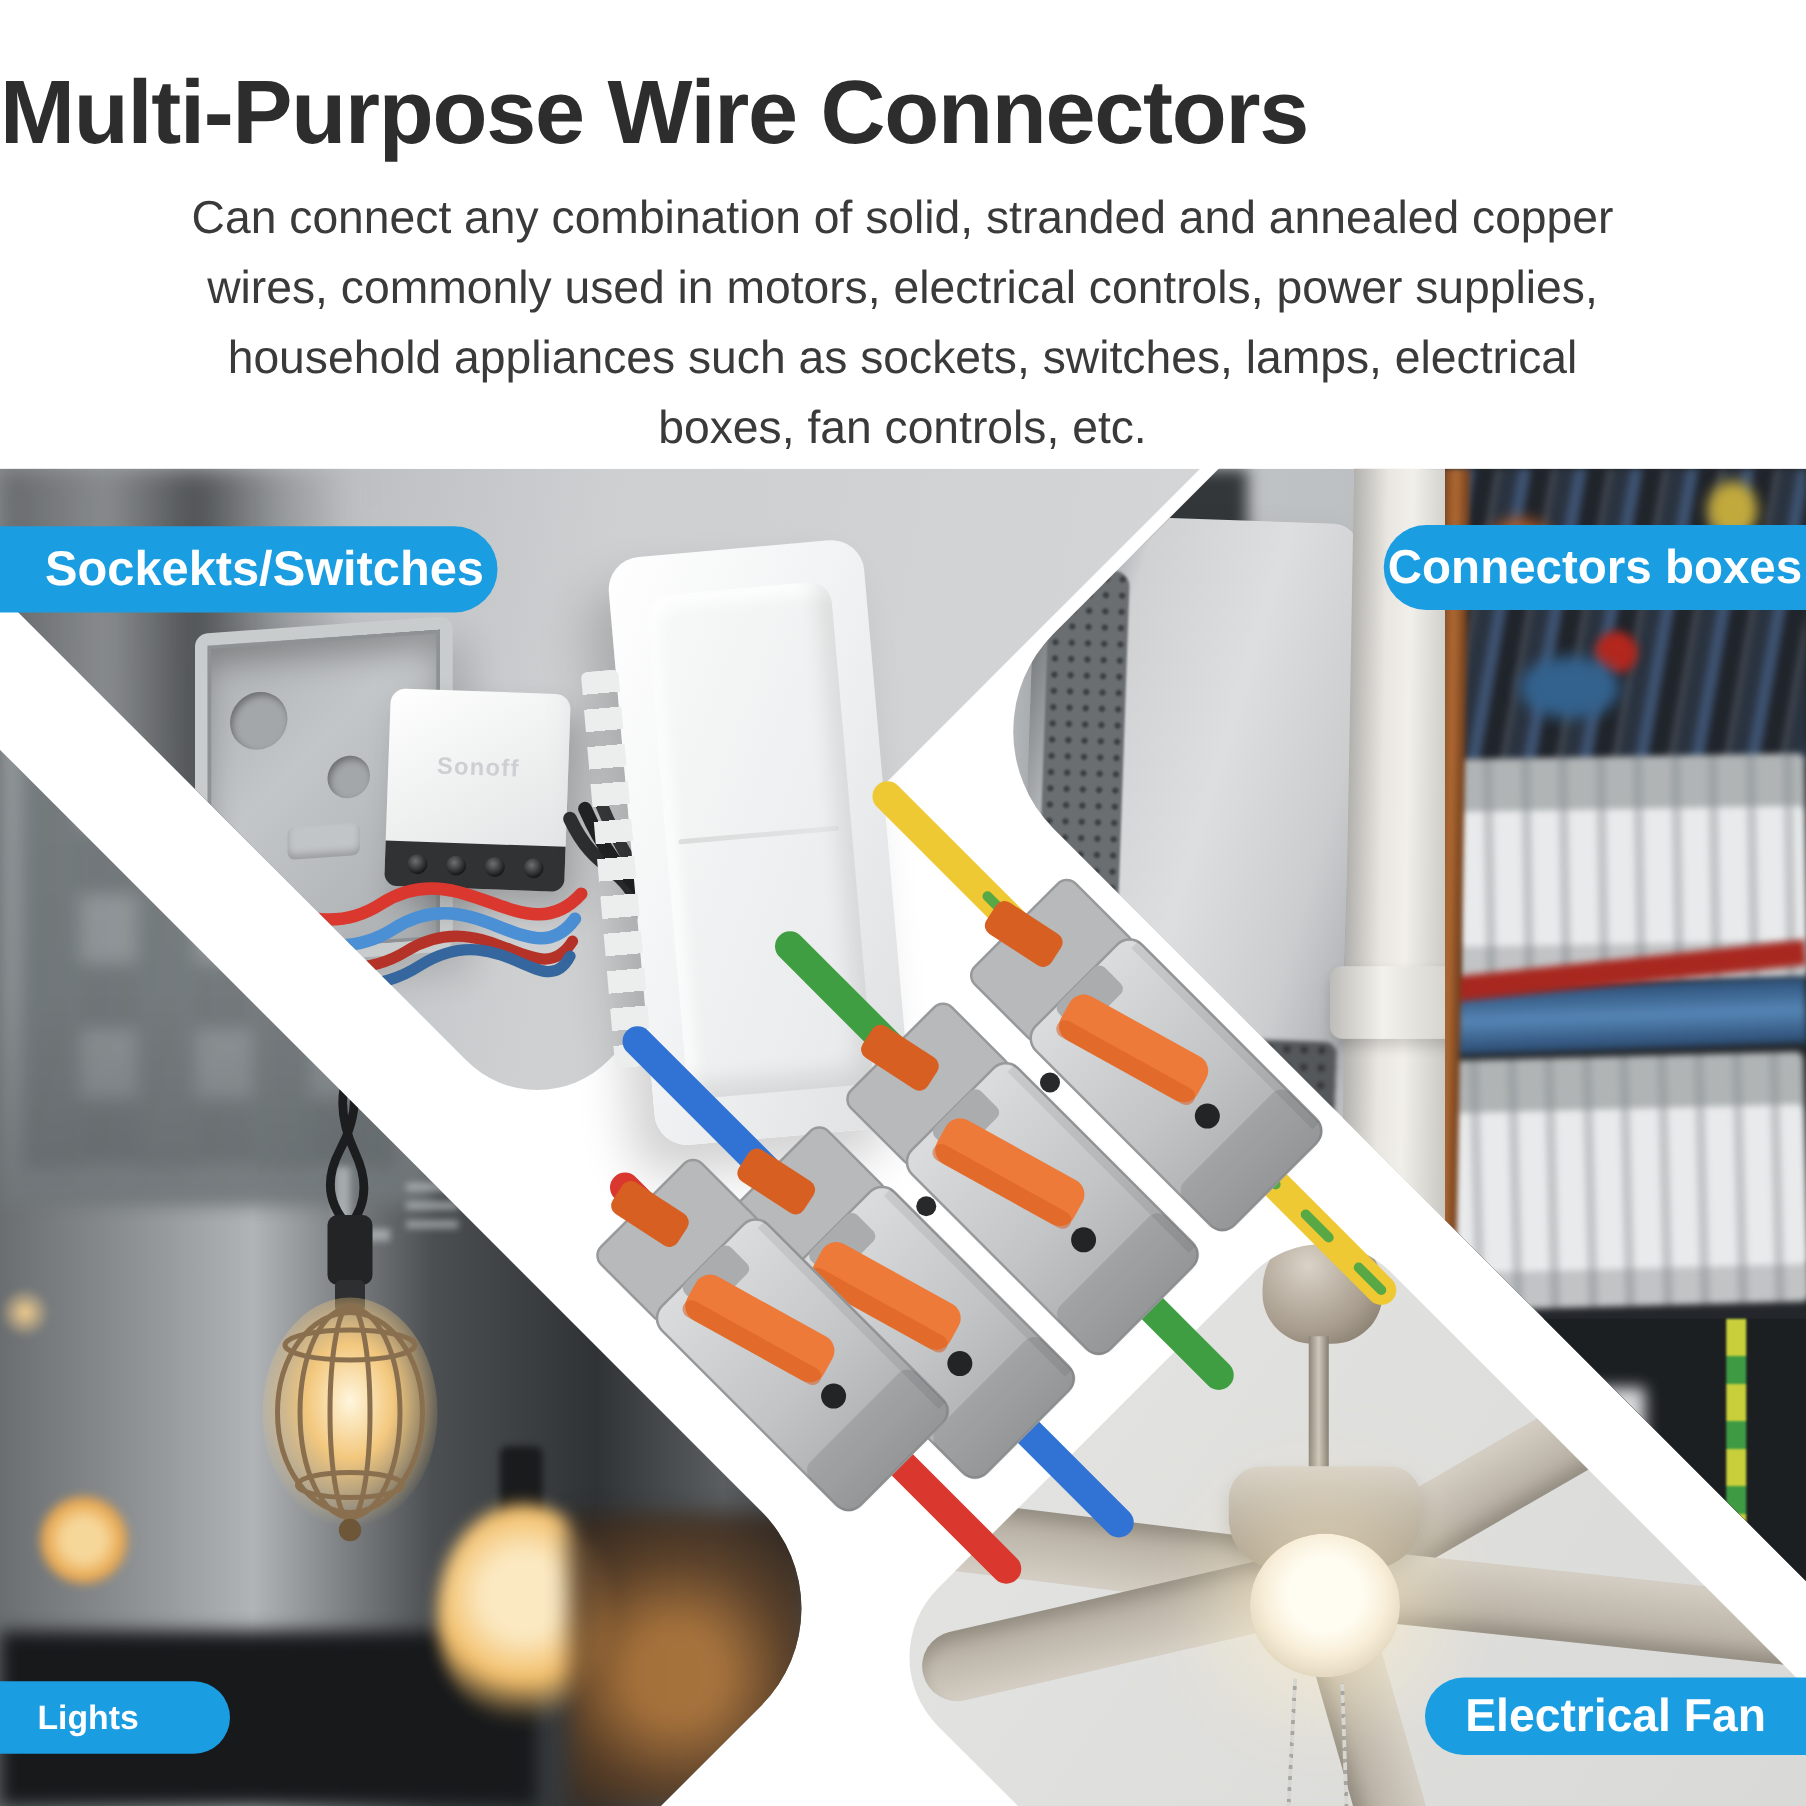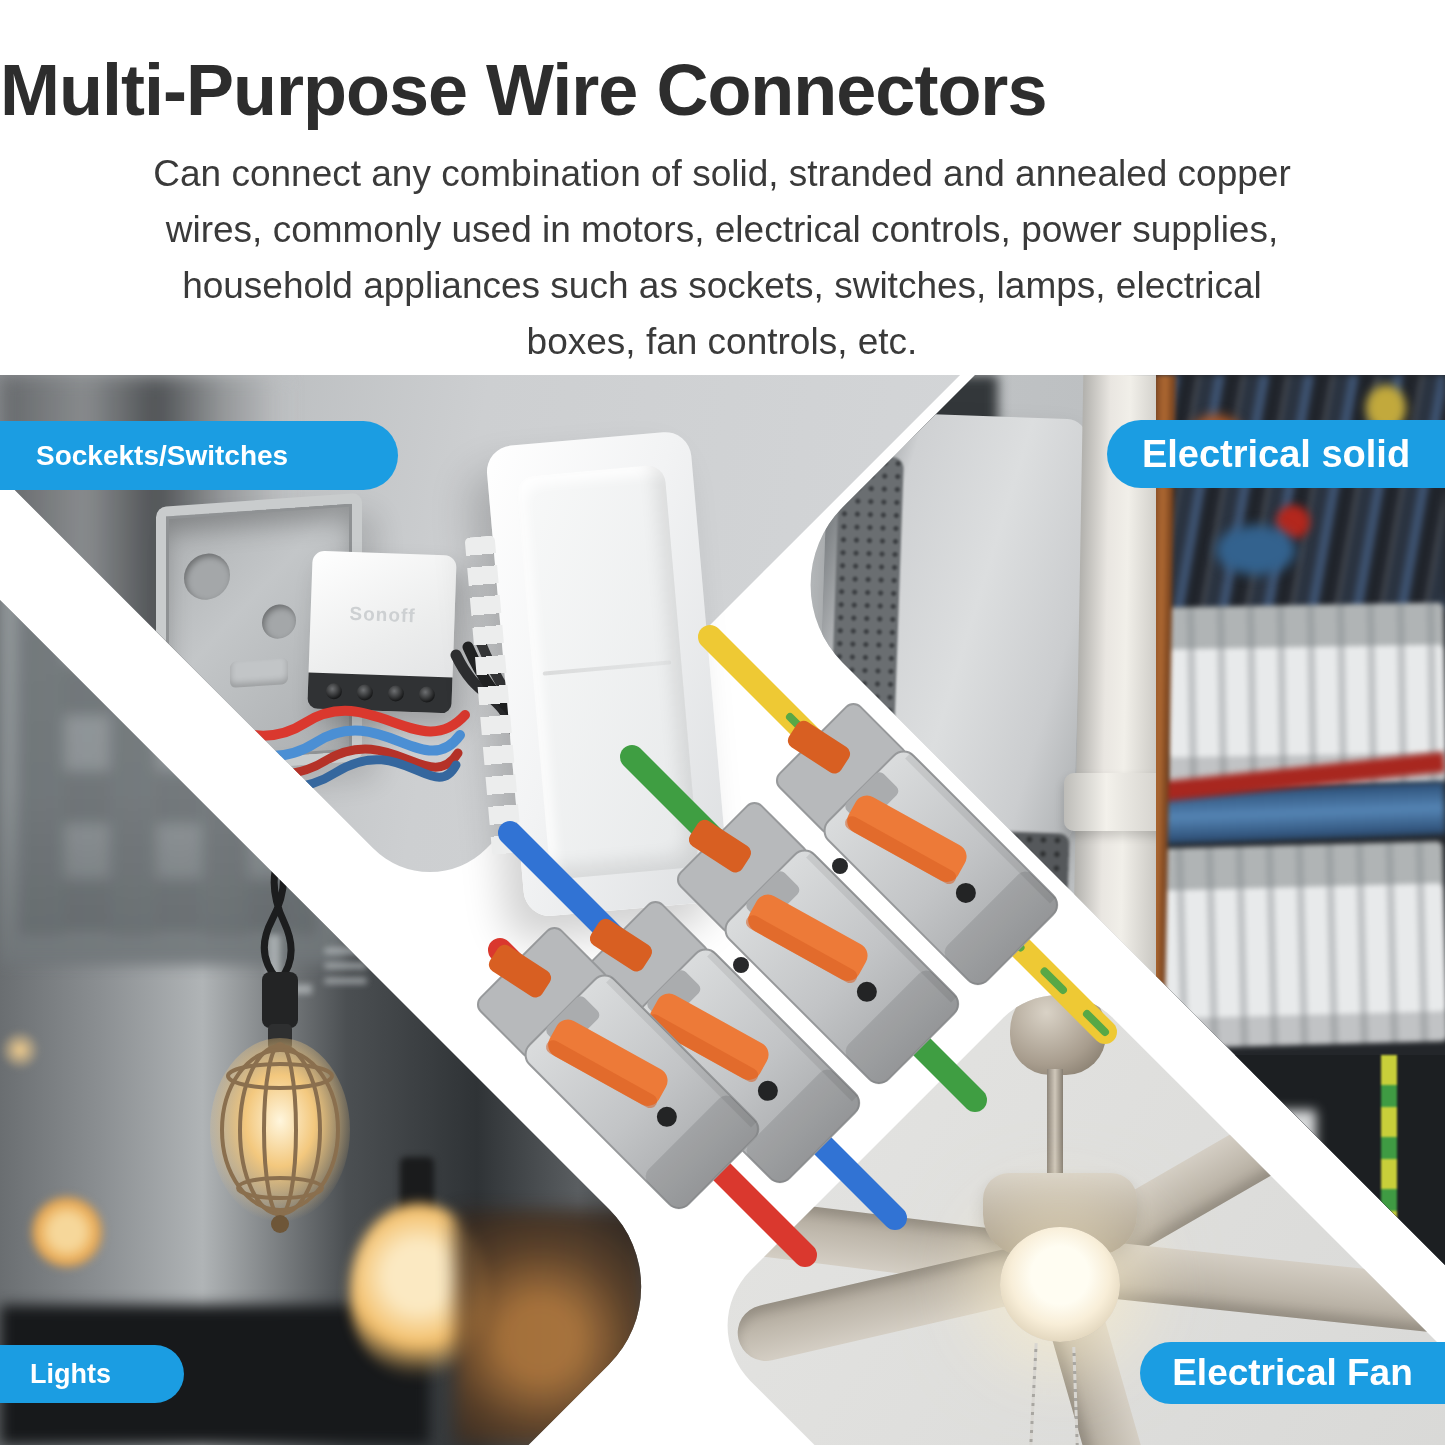--- a/index.html
+++ b/index.html
@@ -127,21 +127,21 @@
       background:radial-gradient(circle at 50% 42%,#fffdf2 0 32%,#f8eed8 55%,#dfd3ba 78%,#b5a88f 100%);
       box-shadow:0 0 70px 26px rgba(255,240,200,.55);}
   .chain{position:absolute;width:3px;background:repeating-linear-gradient(180deg,#d8d6d1 0 6px,#a8a6a1 6px 9px);}
   .ch1{left:1032px;top:968px;height:102px;transform:rotate(3deg);}
   .ch2{left:1074px;top:972px;height:98px;transform:rotate(-2deg);}
   
   .connectors{position:absolute;left:360px;top:180px;z-index:6;}
   
   .badge{position:absolute;background:var(--accent,#1b9de2);color:#ffffff;font-weight:700;
          display:flex;align-items:center;z-index:30;box-sizing:border-box;}
-  #badge-sockets{left:0;top:421px;width:398px;height:69px;border-radius:0 35px 35px 0;font-size:28px;padding-left:36px;}
+  #badge-sockets{left:0;top:421px;width:398px;height:69px;border-radius:0 35px 35px 0;font-size:39px;padding-left:36px;}
   #badge-boxes{left:1107px;top:420px;width:338px;height:68px;border-radius:34px 0 0 34px;font-size:38px;justify-content:center;}
   #badge-lights{left:0;top:1345px;width:184px;height:58px;border-radius:0 29px 29px 0;font-size:27px;padding-left:30px;}
   #badge-fan{left:1140px;top:1342px;width:305px;height:62px;border-radius:31px 0 0 31px;font-size:37px;justify-content:center;}
 </style>
 </head>
 <body>
 
 <div class="title">Multi-Purpose Wire Connectors</div>
 <div class="desc">Can connect any combination of solid, stranded and annealed copper
 wires, commonly used in motors, electrical controls, power supplies,
@@ -305,20 +305,20 @@
     <g transform="translate(280,535) rotate(-45)">
       <use href="#unit"></use>
     </g>
   </svg>
 </div>
 
 <div class="badge" id="badge-sockets">
   <span>Sockekts/Switches</span>
 </div>
 <div class="badge" id="badge-boxes">
-  <span>Electrical solid</span>
+  <span>Connectors boxes</span>
 </div>
 <div class="badge" id="badge-lights">
   <span>Lights</span>
 </div>
 <div class="badge" id="badge-fan">
   <span>Electrical Fan</span>
 </div>
 
 </body></html>

